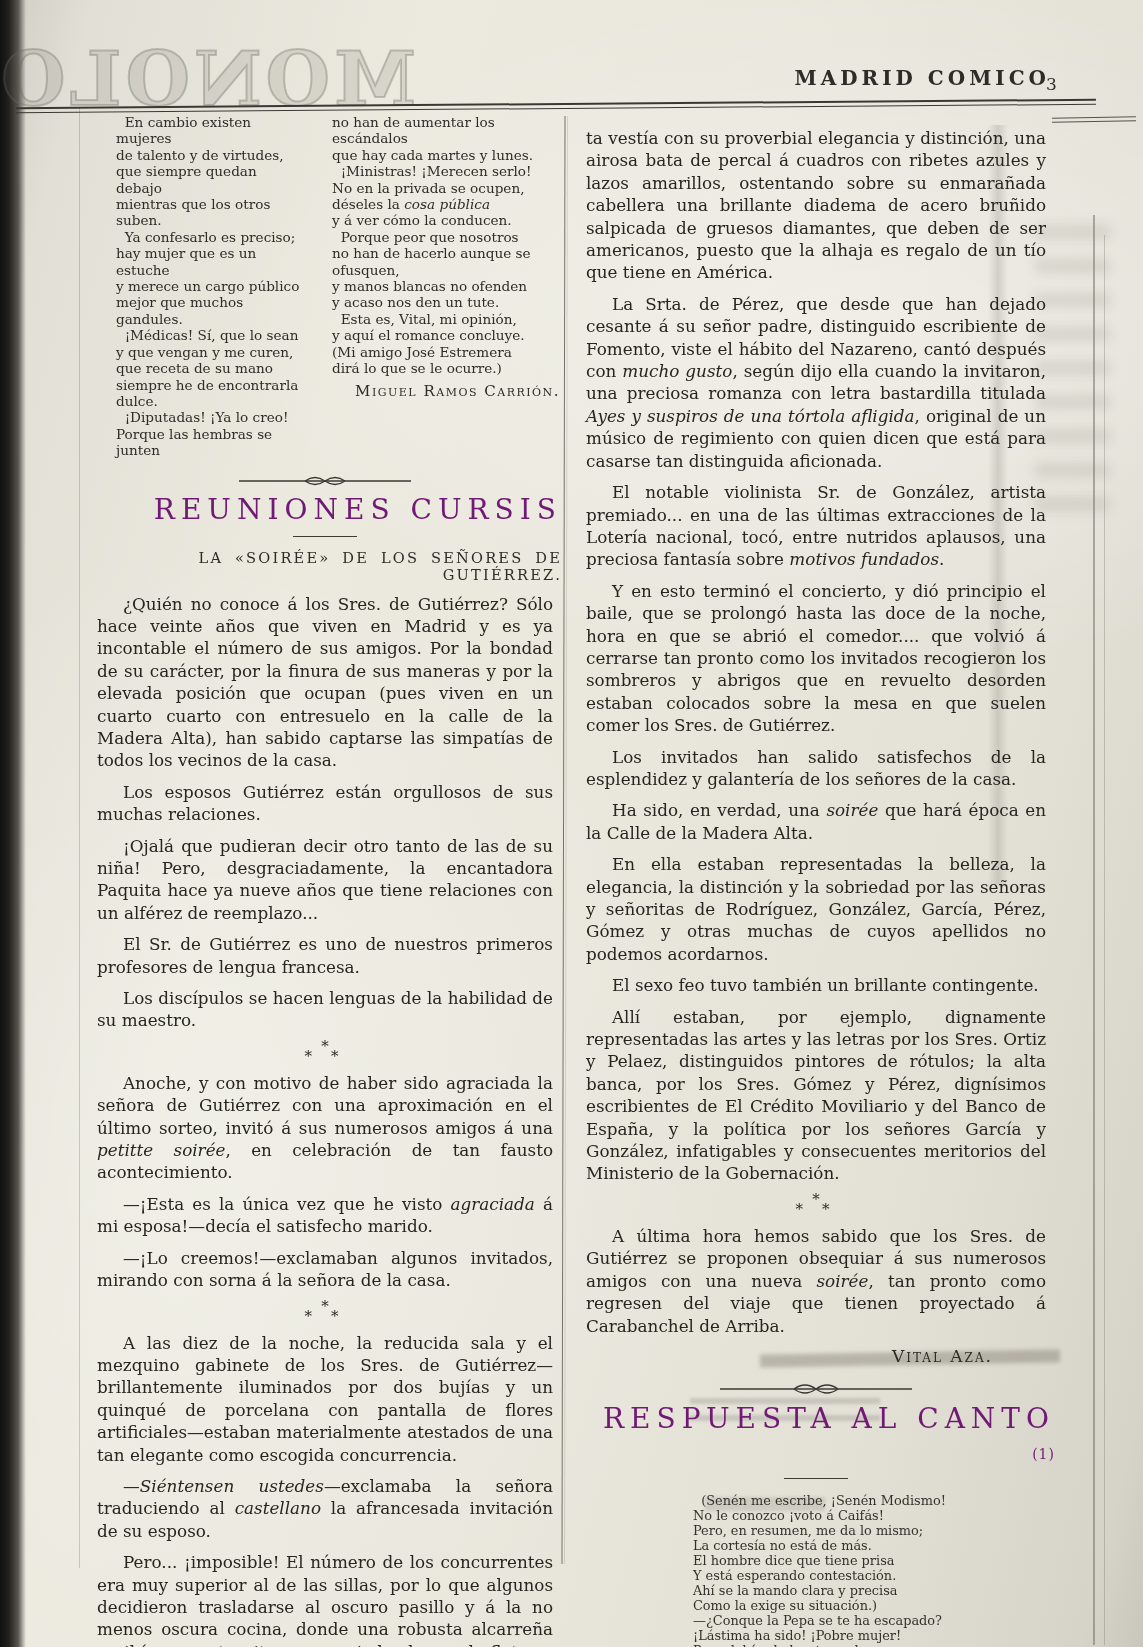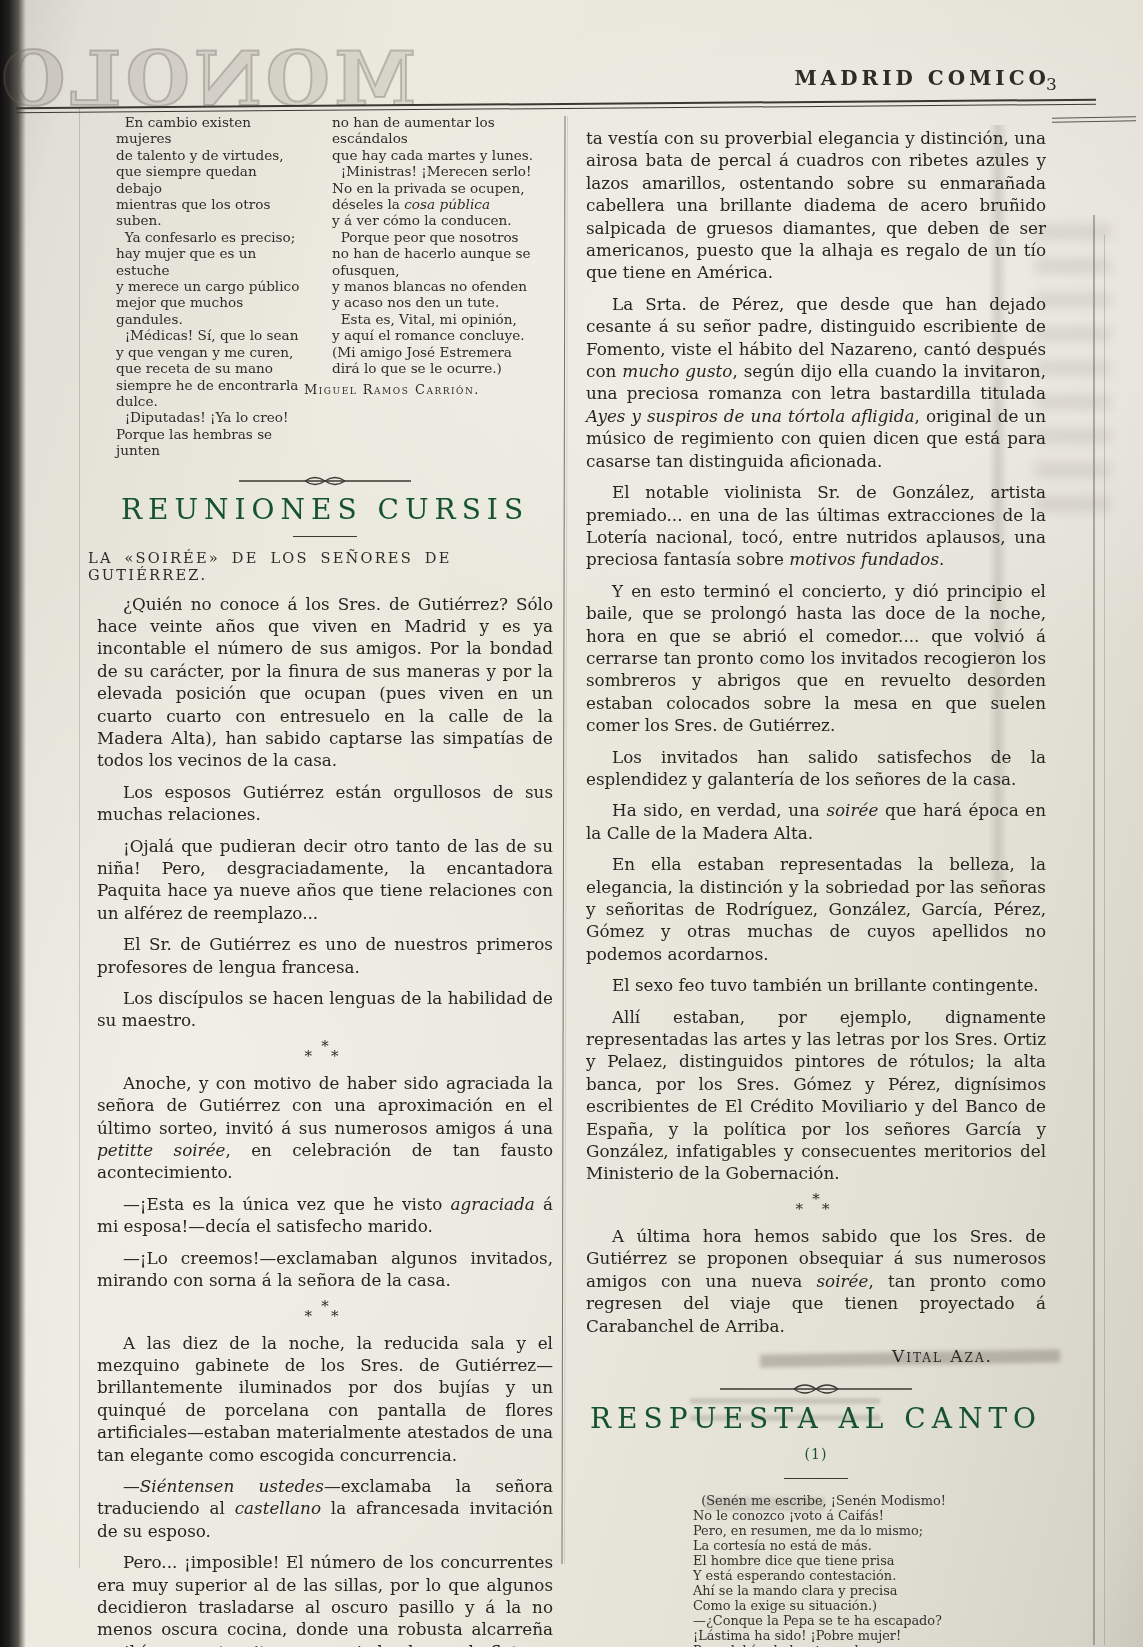--- a/index.html
+++ b/index.html
@@ -51,30 +51,30 @@
     box-shadow:2.5px 0 0 rgba(120,117,110,0.22);transform:rotate(0.12deg);}
   
   .col-left{position:absolute;left:88px;top:114px;width:474px;}
   .col-right{position:absolute;left:577px;top:118px;width:478px;}
   
   .poem-row{display:flex;}
   .poem-colA{width:216px;}
   .poem-colB{width:258px;}
   .vline{white-space:pre-wrap;margin-left:28px;}
   .poem-top .vline{font-size:13.6px;line-height:16.4px;color:#2e2c27;}
-  .poem-sig{text-align:left;font-variant:small-caps;letter-spacing:1.5px;font-size:13px;
+  .poem-sig{text-align:right;font-variant:small-caps;letter-spacing:1.5px;font-size:15px;
     margin-top:5px;padding-right:2px;color:#2e2c27;}
   
   .tailpiece{display:block;margin:16px auto 6px;}
   
-  .art-title{text-align:center;font-size:28px;font-weight:normal;letter-spacing:6px;
-    color:#14532d;margin:2px 0 0;}
+  .art-title{text-align:right;font-size:28px;font-weight:normal;letter-spacing:6px;
+    color:#701a75;margin:2px 0 0;}
   .art-title .ref{font-size:14px;letter-spacing:1px;vertical-align:2px;}
   .title-rule{width:64px;border-top:1.6px solid #3c3a34;margin:10px auto 12px;}
-  .art-sub{text-align:left;font-size:14.6px;letter-spacing:2.2px;word-spacing:5px;
+  .art-sub{text-align:right;font-size:14.6px;letter-spacing:2.2px;word-spacing:5px;
     color:#2e2c27;margin:2px 0 10px;}
   
   .ptext{font-size:16.8px;line-height:22.4px;text-align:justify;text-indent:26px;margin:9px;}
   .noindent{text-indent:0;}
   .asterism{text-align:center;font-size:15px;line-height:10px;margin:9px 0 11px;color:#2e2c27;}
   .asterism .a2{letter-spacing:7px;}
   .sig{text-align:right;font-variant:small-caps;font-size:17px;letter-spacing:2px;
     padding-right:62px;margin-top:8px;color:#2c2a25;}
   
   .poem-canto{margin:14px 0 0 88px;}

